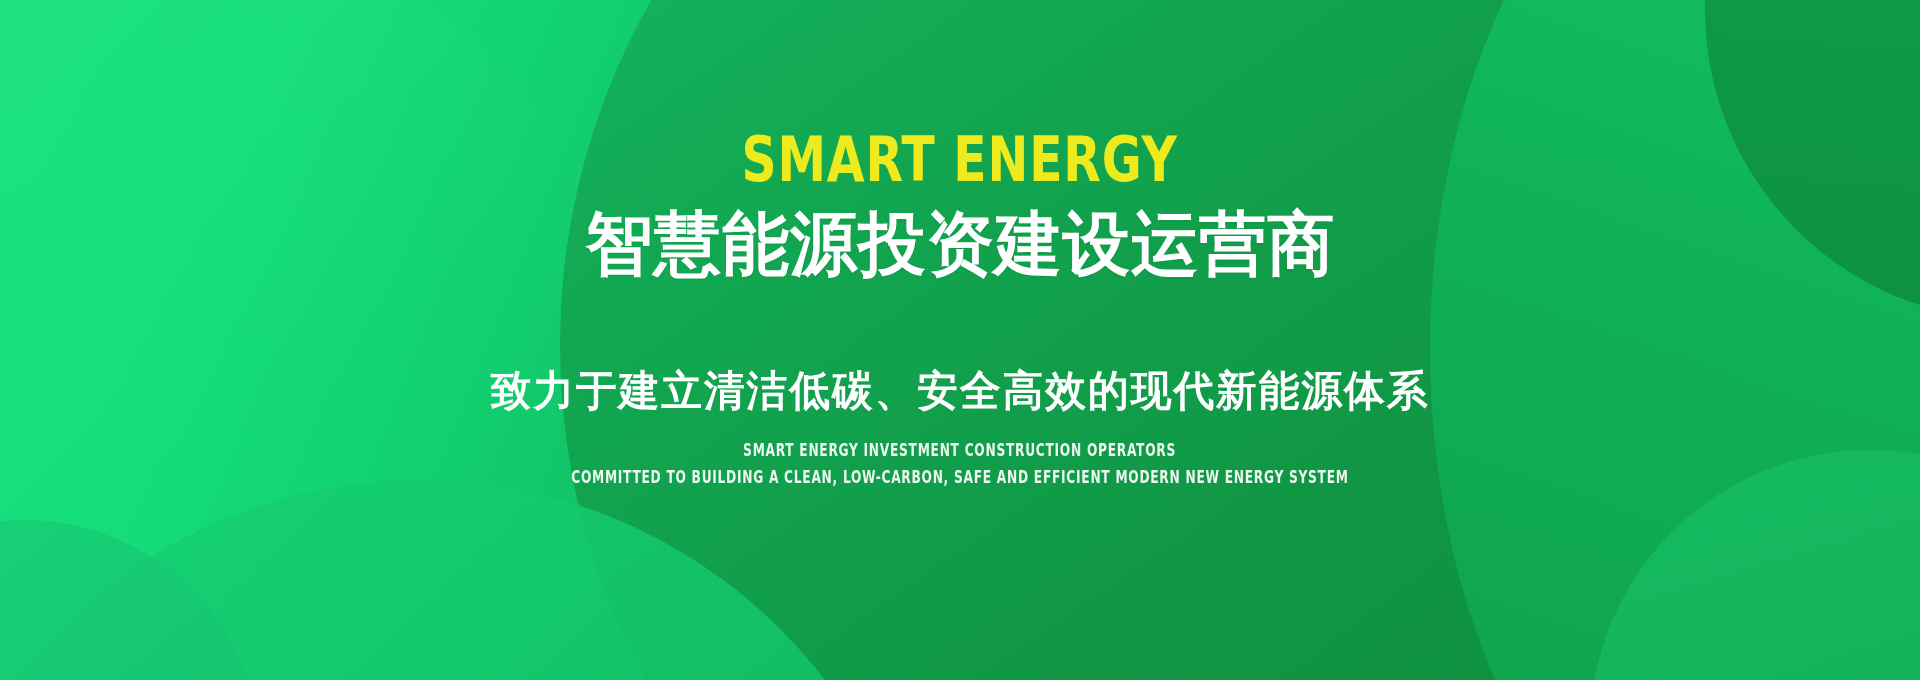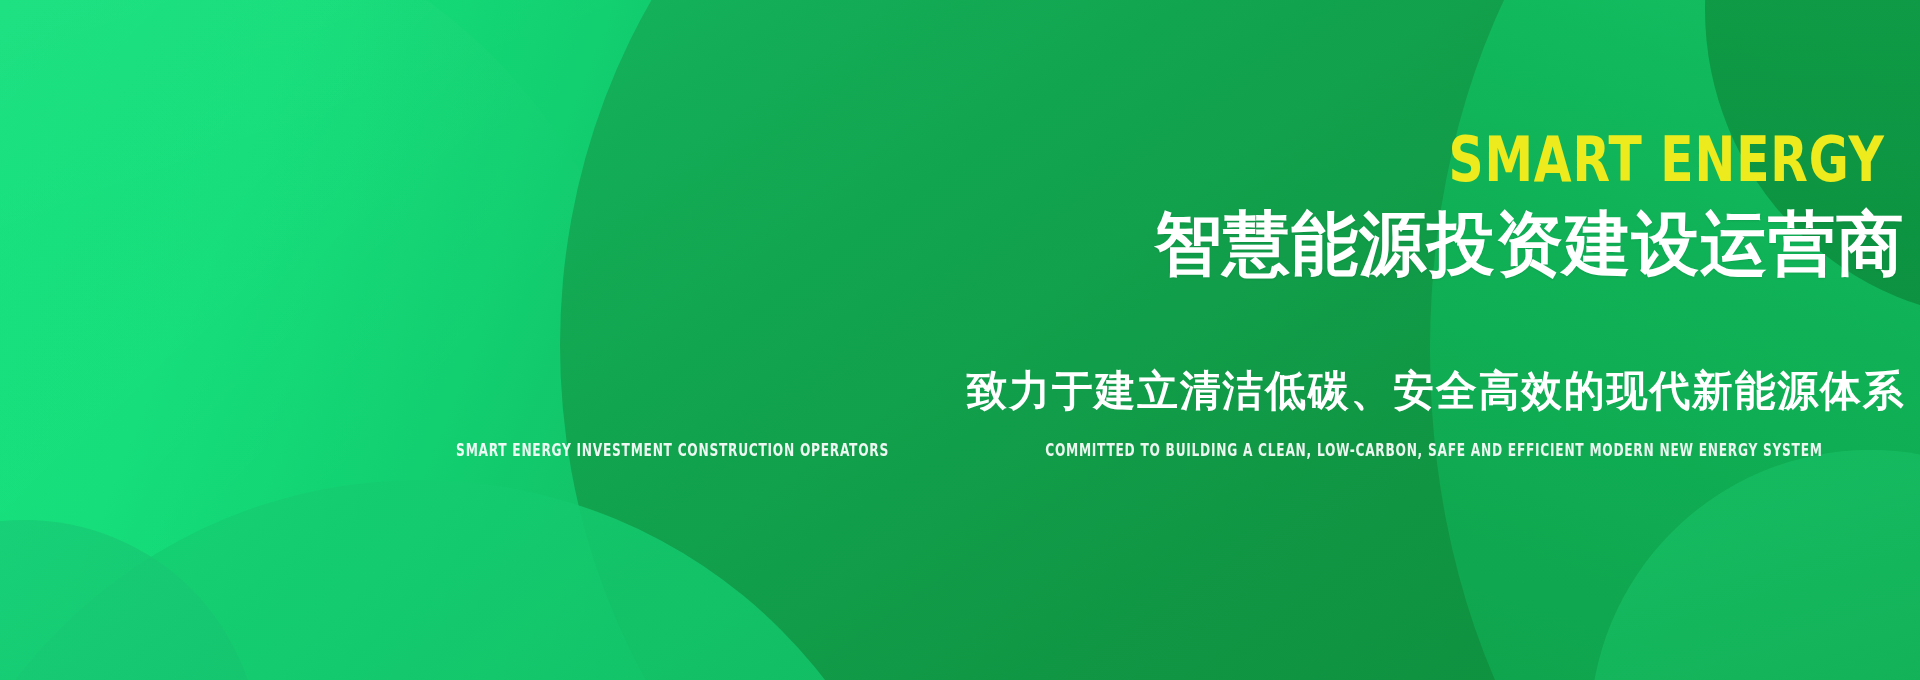--- a/index.html
+++ b/index.html
@@ -113,21 +113,21 @@
     background: linear-gradient(135deg, rgba(255,255,255,0.07), rgba(255,255,255,0) 68%);
   }
 
   
   #content {
     position: absolute;
     inset: 0;
     z-index: 10;
     display: flex;
     flex-direction: column;
-    align-items: flex-end;
+    align-items: center;
     justify-content: flex-start;
     text-align: center;
   }
 
   #eyebrow-title {
     margin-top: 128px;
     font-family: "DejaVu Sans Condensed", "Liberation Sans Narrow", "Liberation Sans", sans-serif;
     font-weight: 900;
     font-size: 63px;
     line-height: 1;
@@ -161,21 +161,21 @@
     letter-spacing: 2px;
     color: #FFFFFF;
     transform: scaleX(0.97);
     transform-origin: center;
     white-space: nowrap;
   }
 
   #eng-lines {
     margin-top: 26px;
     display: flex;
-    flex-direction: row;
+    flex-direction: column;
     align-items: center;
     gap: 5px;
   }
 
   .eng-line {
     font-family: "DejaVu Sans Condensed", "Liberation Sans Narrow", "Liberation Sans", sans-serif;
     font-weight: 700;
     font-size: 17px;
     line-height: 1.25;
     letter-spacing: 0.9px;

